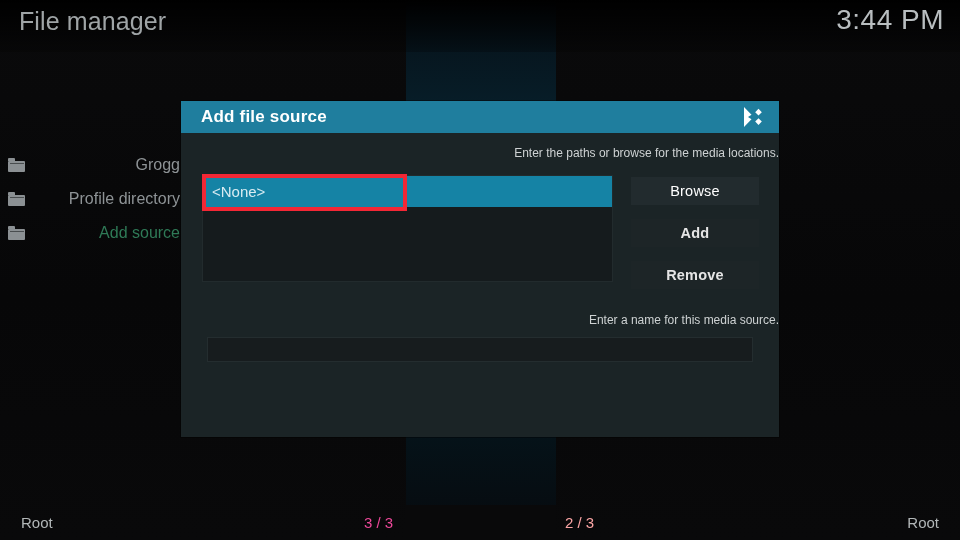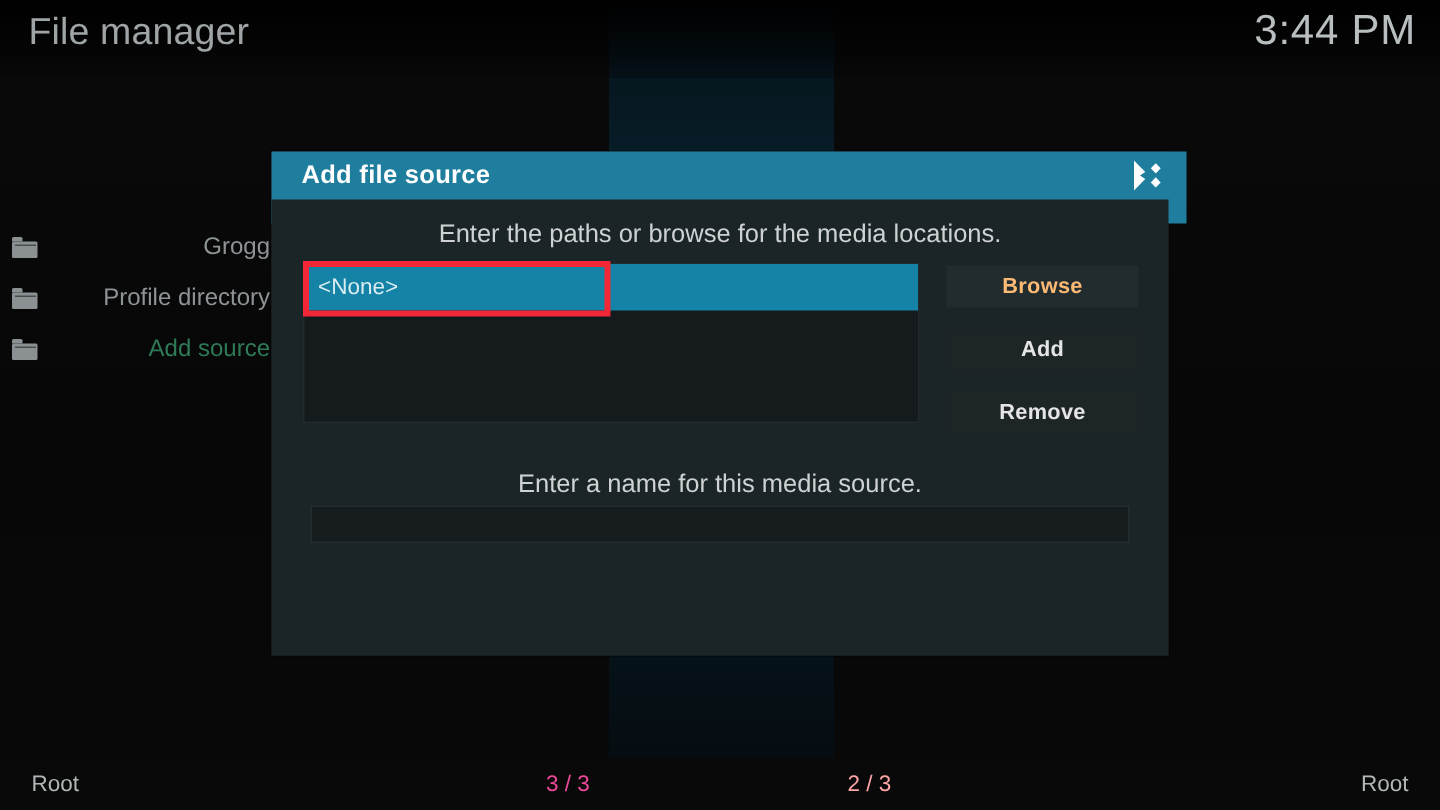--- a/index.html
+++ b/index.html
@@ -132,21 +132,20 @@
     left: 181px; top: 101px;
     width: 598px; height: 336px;
     background: #1b2426;
     box-shadow: 0 0 0 1px rgba(0,0,0,0.35);
   }
   .dlg-header {
     position: absolute;
     left: 0; top: 0;
     width: 598px; height: 48px;
     background: #1f7e9e;
-    padding-left: 12px;
   }
   .dlg-title {
     position: absolute;
     left: 20px; top: 6px;
     font-size: 17px;
     font-weight: 600;
     color: #ffffff;
     letter-spacing: 0.2px;
     white-space: nowrap;
   }
@@ -159,22 +158,22 @@
   .dlg-body {
     position: absolute;
     left: 0; top: 32px;
     width: 598px; height: 304px;
     background: #1b2426;
   }
 
   .hint {
     position: absolute;
     width: 598px;
-    text-align: center;
-    font-size: 17px;
+    text-align: right;
+    font-size: 12px;
     color: #ced2d3;
     white-space: nowrap;
   }
   .hint-paths { top: 13px; }
   .hint-name  { top: 180px; }
 
   
   .pathbox {
     position: absolute;
     left: 21px; top: 42px;
@@ -213,23 +212,23 @@
   .side-btn {
     position: absolute;
     left: 450px;
     width: 128px;
     height: 28px;
     background: #222b2e;
     display: flex;
     align-items: center;
     justify-content: center;
     font-size: 14.5px;
-    font-weight: 700;
+    font-weight: 400;
     letter-spacing: 0.2px;
-    color: #fdba74;
+    color: #ffffff;
     box-sizing: border-box;
   }
   .side-btn.dim {
     background: #1d2527;
     color: #e5e5e5;
     font-weight: 700;
   }
   .btn-browse { top: 44px; }
   .btn-add    { top: 86px; }
   .btn-remove { top: 128px; }

